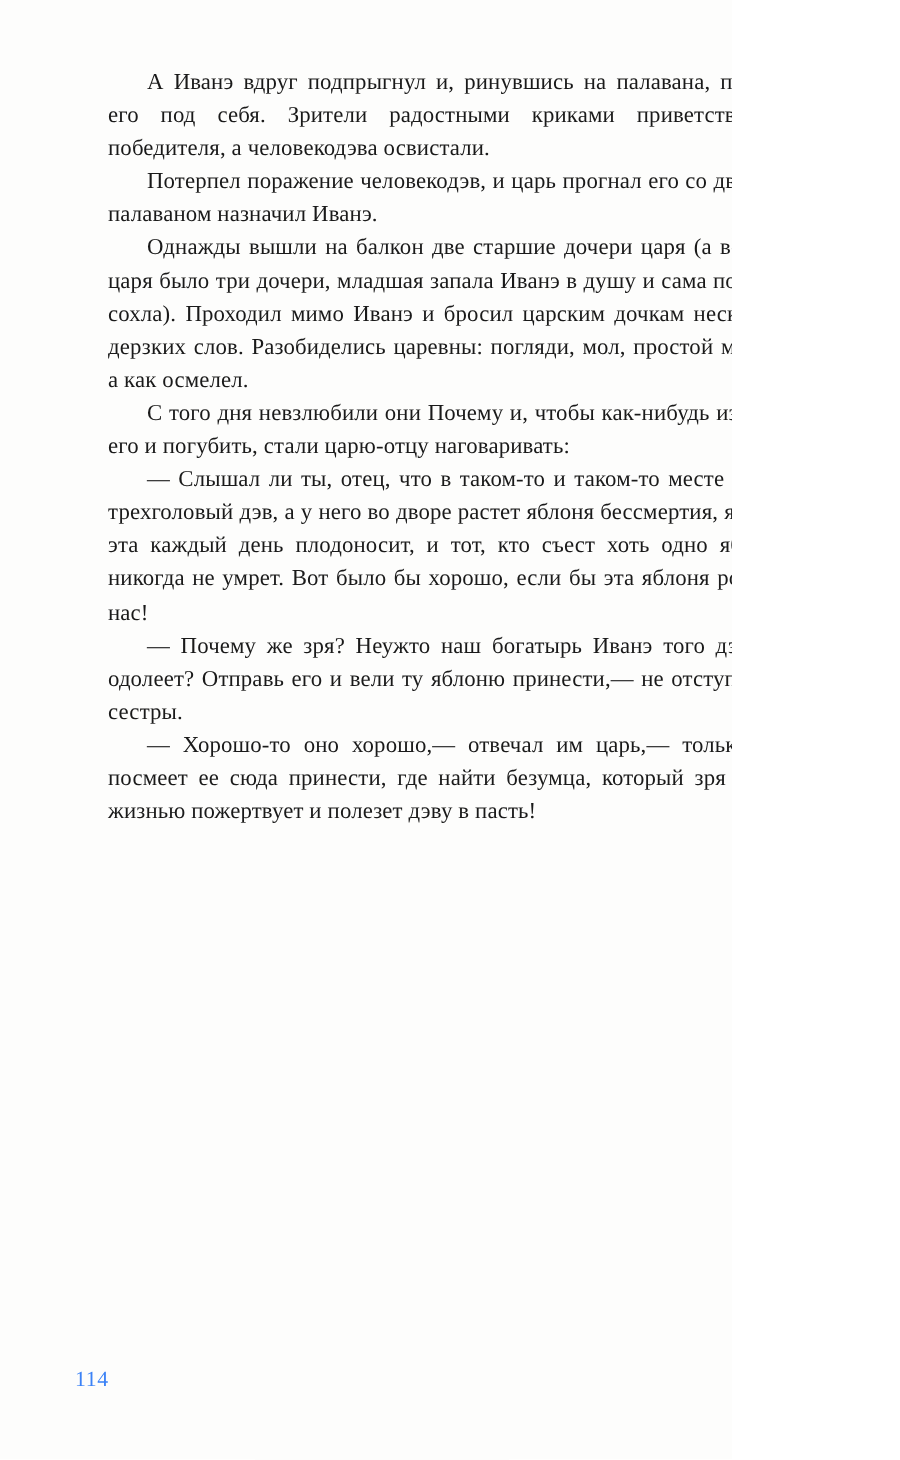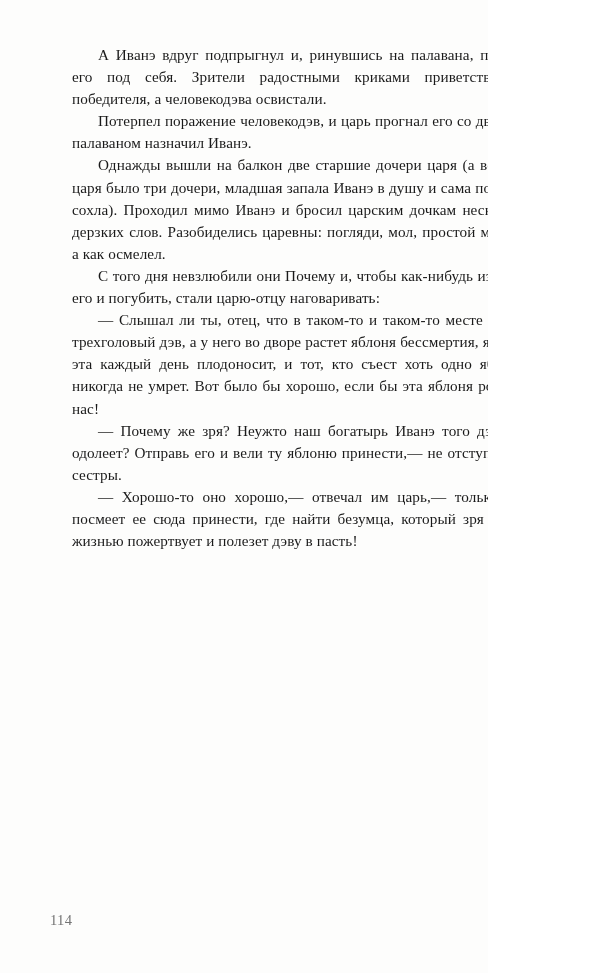--- a/index.html
+++ b/index.html
@@ -40,21 +40,21 @@
   }
   .para.dash {
     text-indent: 26px;
   }
   .folio {
     position: absolute;
     left: 50px;
     top: 912px;
     font-size: 14.5px;
     font-family: "Liberation Serif", serif;
-    color: #737373;
+    color: #3b82f6;
     letter-spacing: 0.4px;
   }
 </style>
 </head>
 <body>
 
 <div class="page">
   <div class="text-column">
     <p class="para">А Иванэ вдруг подпрыгнул и, ринувшись на палавана, подмял его под себя. Зрители радостными криками приветствовали победителя, а человекодэва освистали.</p>
     <p class="para">Потерпел поражение человекодэв, и царь прогнал его со двора, а палаваном назначил Иванэ.</p>

